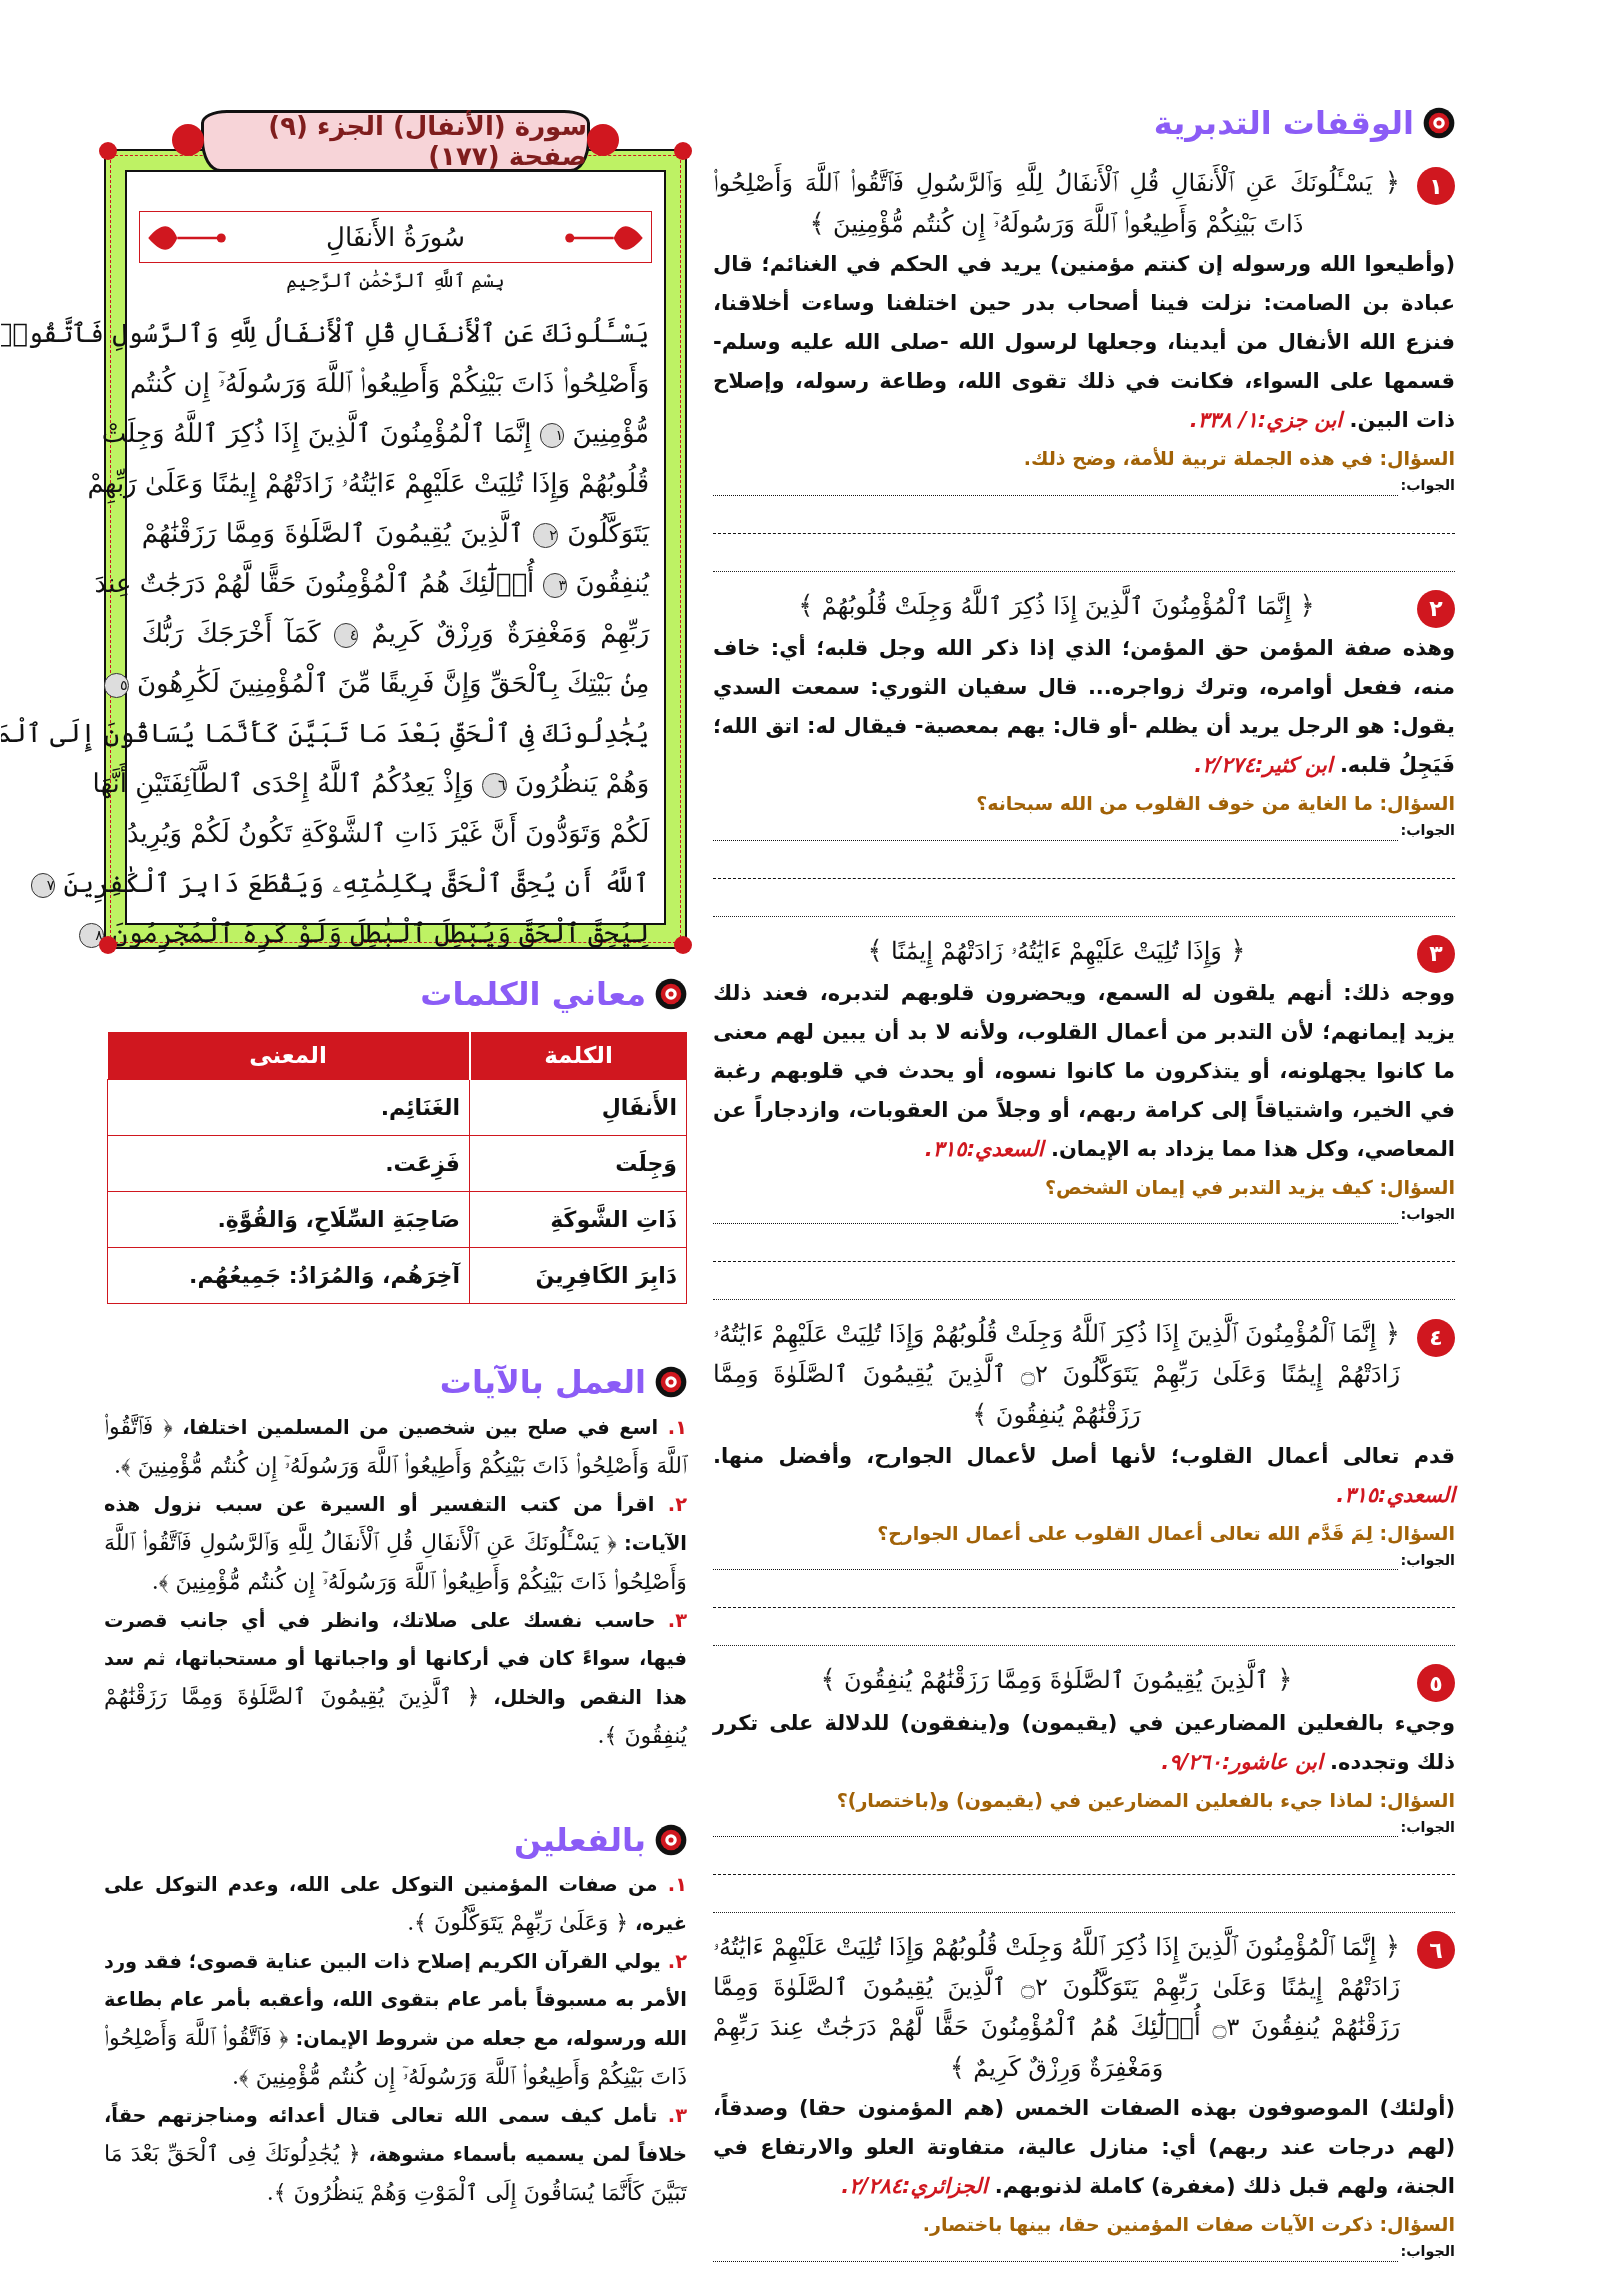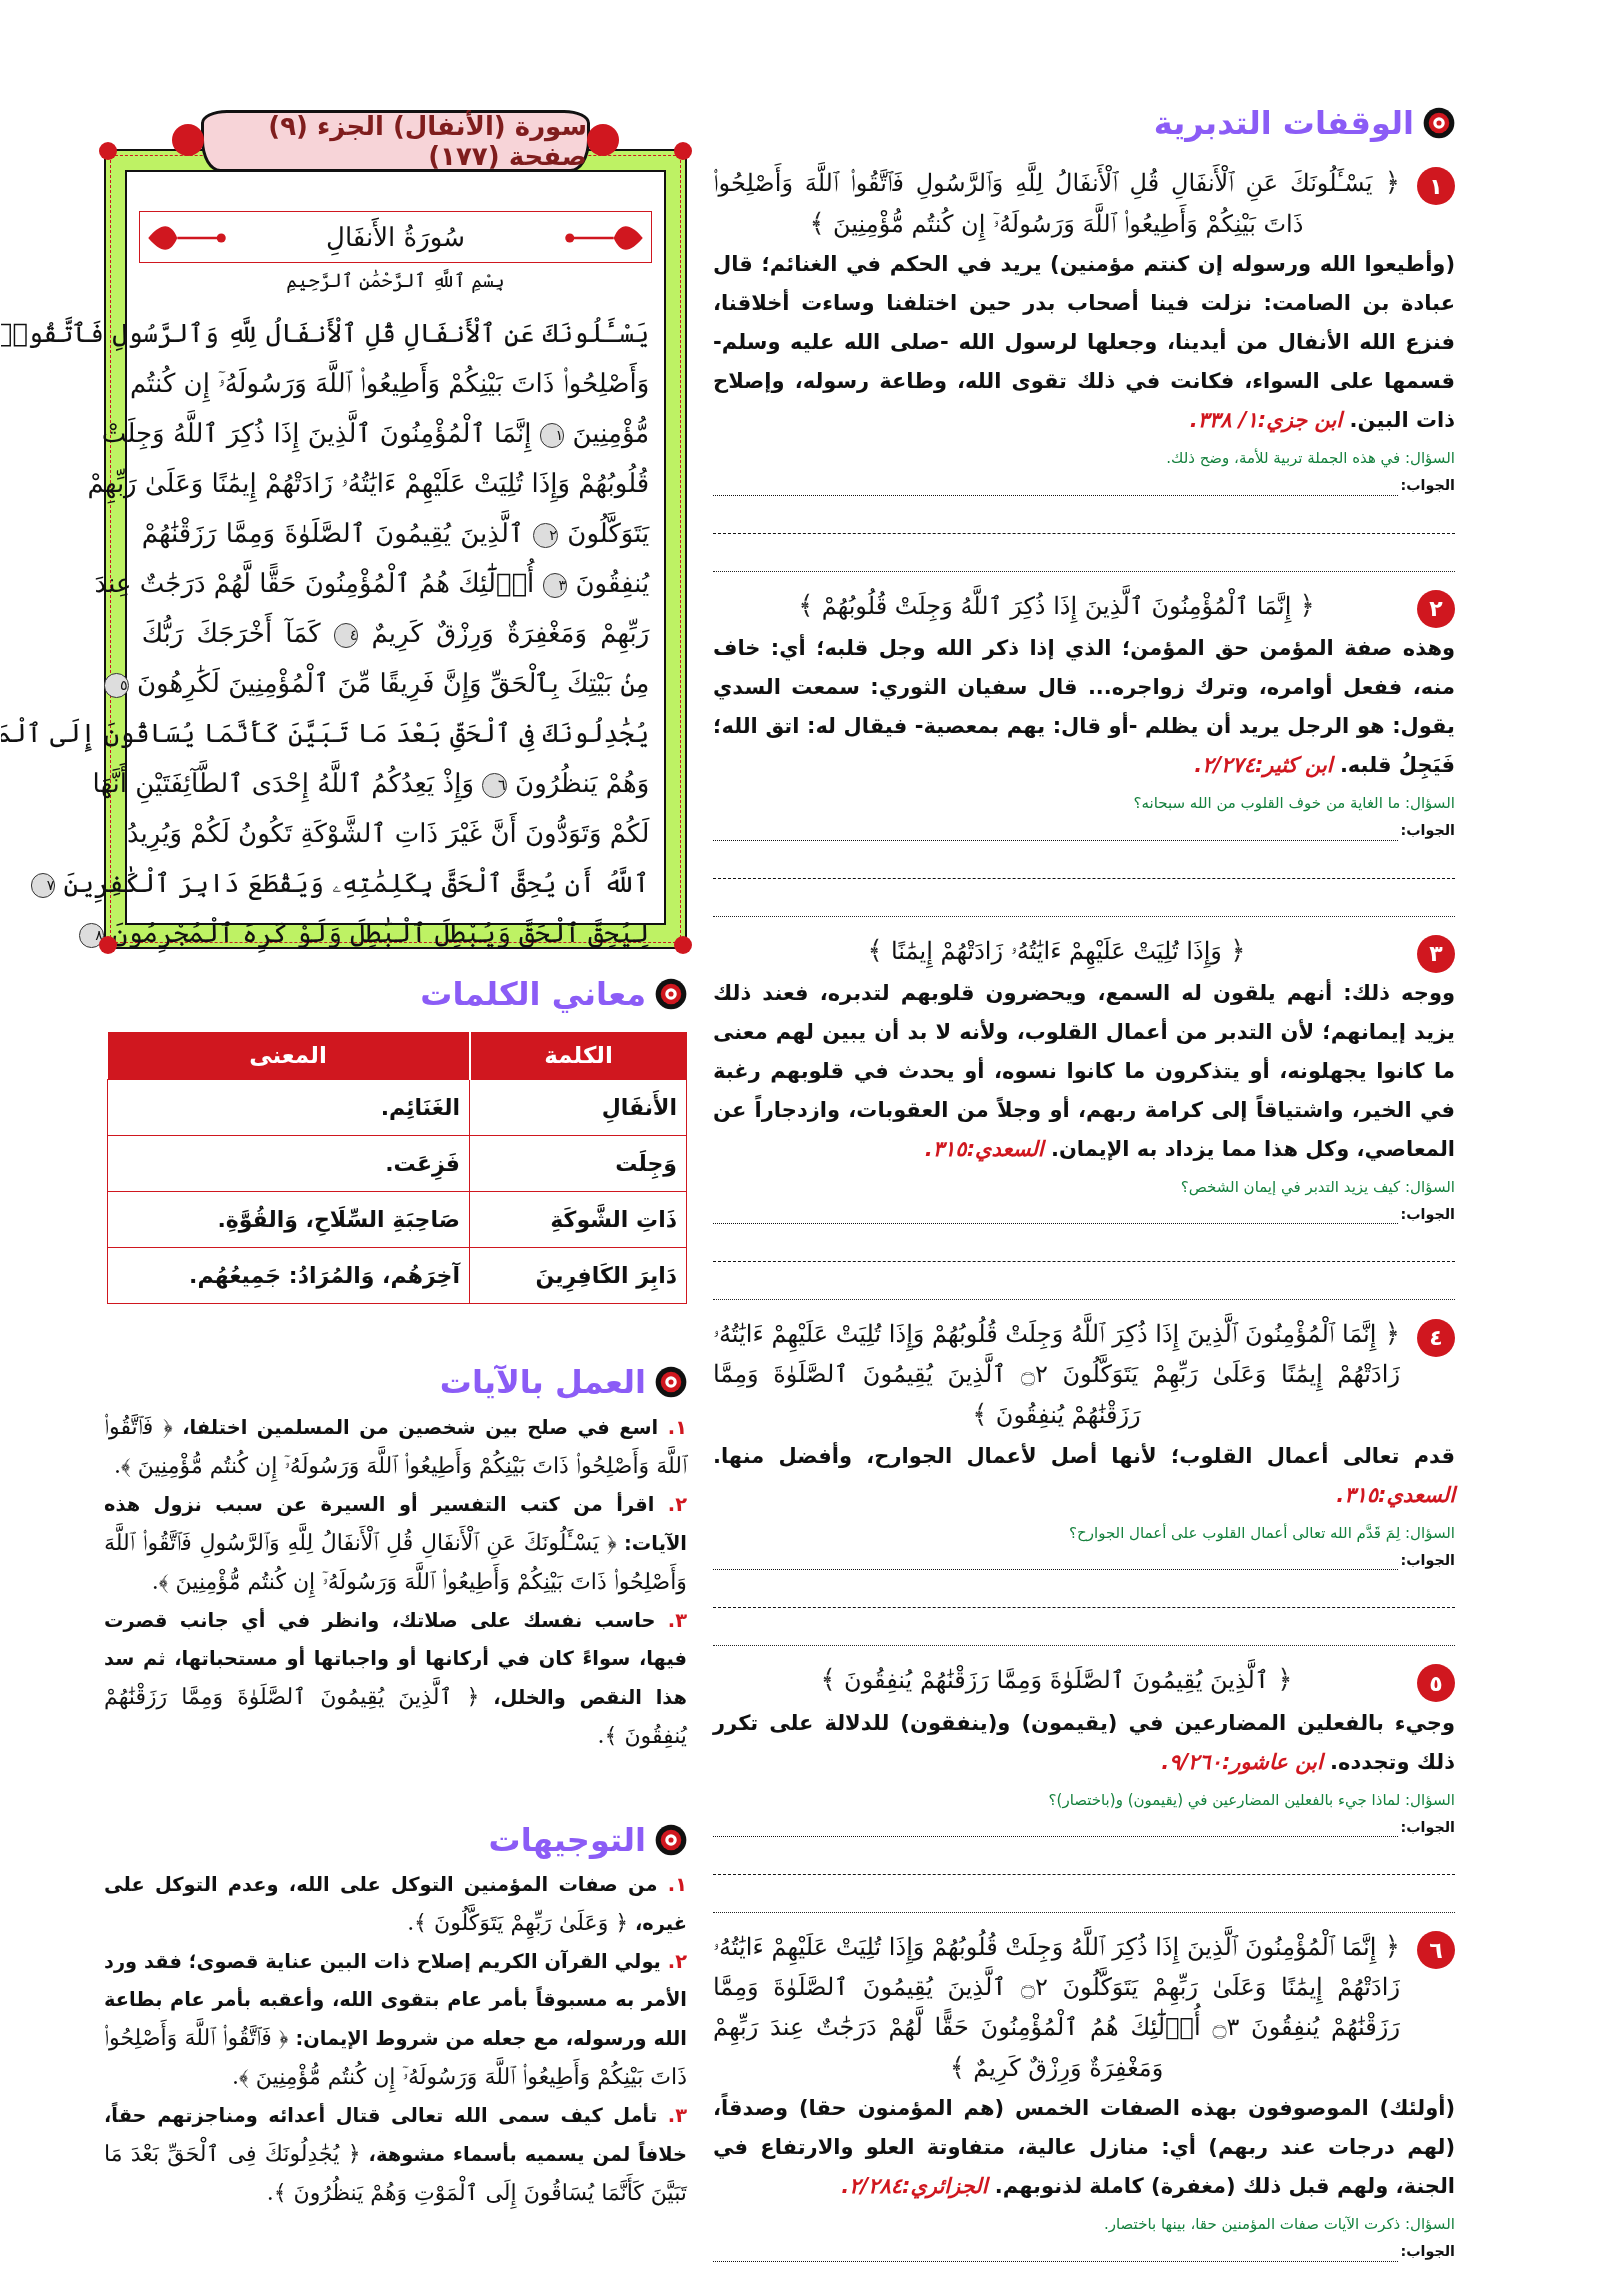--- a/index.html
+++ b/index.html
@@ -14,21 +14,21 @@
   .rosette svg { width: 100%; height: 100%; display: block; }
 
   .entry { position: relative; padding-top: 13px; }
   .entry-head { display: flex; align-items: flex-start; gap: 17px; }
   .num-badge { width: 38px; height: 38px; border-radius: 50%; background: #d0171f; color: #fff;
     font-size: 22px; font-weight: bold; display: flex; align-items: center; justify-content: center; flex-shrink: 0; margin-top: 5.2px; }
   .verse { font-family: "DejaVu Serif", serif; font-size: 24px; line-height: 40px; text-align: justify; text-align-last: center; flex: 1; }
   .verse .bracket { color: #222; font-size: 26px; }
   .tafsir { font-size: 21px; font-weight: bold; line-height: 39px; text-align: justify; margin-top: 1.3px; }
   .source { color: #d0171f; font-style: italic; }
-  .question { font-size: 15px; font-weight: normal; color: #15803d; line-height: 36px; }
+  .question { font-size: 19px; font-weight: bold; color: #a16207; line-height: 36px; }
   .answer-label { font-size: 14.3px; font-weight: bold; display: flex; align-items: flex-end; gap: 2.6px; line-height: 19.4px; }
   .answer-line { flex: 1; border-bottom: 1.9px dotted #111; height: 10.4px; }
   .blank-line { height: 38px; border-bottom: 1.9px dotted #222; }
   .blank-line.solid { border-bottom: 1.9px dashed #111; }
 
   
   .left-col { position: absolute; top: 110px; left: 104px; width: 583px; }
 
   .mushaf { position: relative; width: 583px; height: 839px; }
   .mushaf-frame { position: absolute; top: 39px; left: 0; right: 0; bottom: 0;
@@ -281,21 +281,21 @@
   <div class="guide-section">
     <div class="section-title">
       <span class="rosette">
         <svg viewBox="0 0 50 50">
             <circle cx="25" cy="25" r="24" fill="#111"></circle>
             <circle cx="25" cy="25" r="16" fill="#d0171f"></circle>
             <circle cx="25" cy="25" r="9" fill="#fff"></circle>
             <circle cx="25" cy="25" r="4" fill="#d0171f"></circle>
           </svg>
       </span>
-      <span class="title-text">التوجيهات</span>
+      <span class="title-text">بالفعلين</span>
     </div>
     <div id="guide-items">
         <div class="work-item"><span class="num">١.</span> <span>من صفات المؤمنين التوكل على الله، وعدم التوكل على غيره،</span> <span class="qverse">﴿ وَعَلَىٰ رَبِّهِمْ يَتَوَكَّلُونَ ﴾.</span></div>
         <div class="work-item"><span class="num">٢.</span> <span>يولي القرآن الكريم إصلاح ذات البين عناية قصوى؛ فقد ورد الأمر به مسبوقاً بأمر عام بتقوى الله، وأعقبه بأمر عام بطاعة الله ورسوله، مع جعله من شروط الإيمان:</span> <span class="qverse">﴿ فَٱتَّقُوا۟ ٱللَّهَ وَأَصْلِحُوا۟ ذَاتَ بَيْنِكُمْ وَأَطِيعُوا۟ ٱللَّهَ وَرَسُولَهُۥٓ إِن كُنتُم مُّؤْمِنِينَ ﴾.</span></div>
         <div class="work-item"><span class="num">٣.</span> <span>تأمل كيف سمى الله تعالى قتال أعدائه ومناجزتهم حقاً، خلافاً لمن يسميه بأسماء مشوهة،</span> <span class="qverse">﴿ يُجَٰدِلُونَكَ فِى ٱلْحَقِّ بَعْدَ مَا تَبَيَّنَ كَأَنَّمَا يُسَاقُونَ إِلَى ٱلْمَوْتِ وَهُمْ يَنظُرُونَ ﴾.</span></div>
       </div>
   </div>
 </div>
 
 

